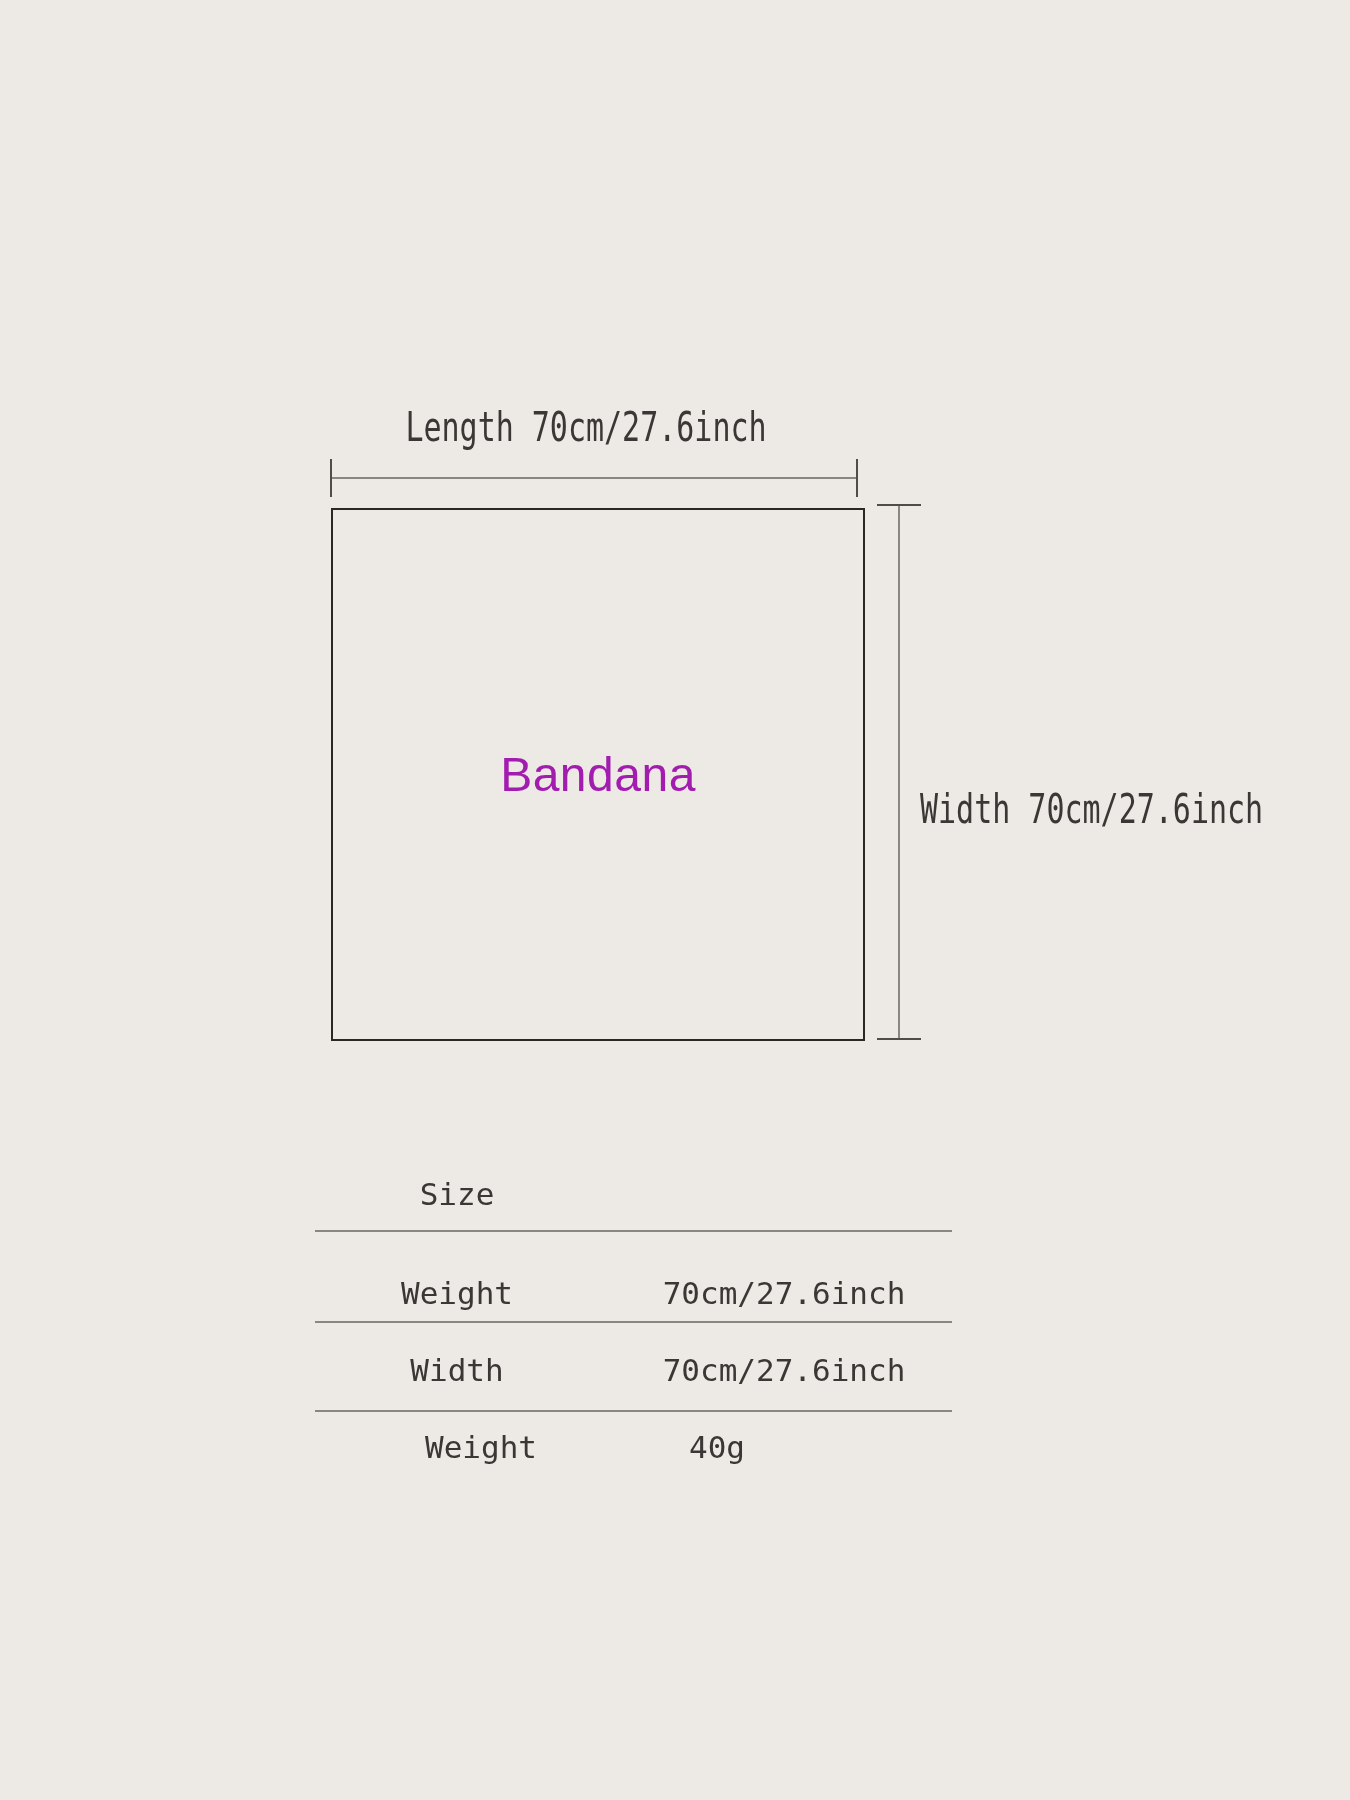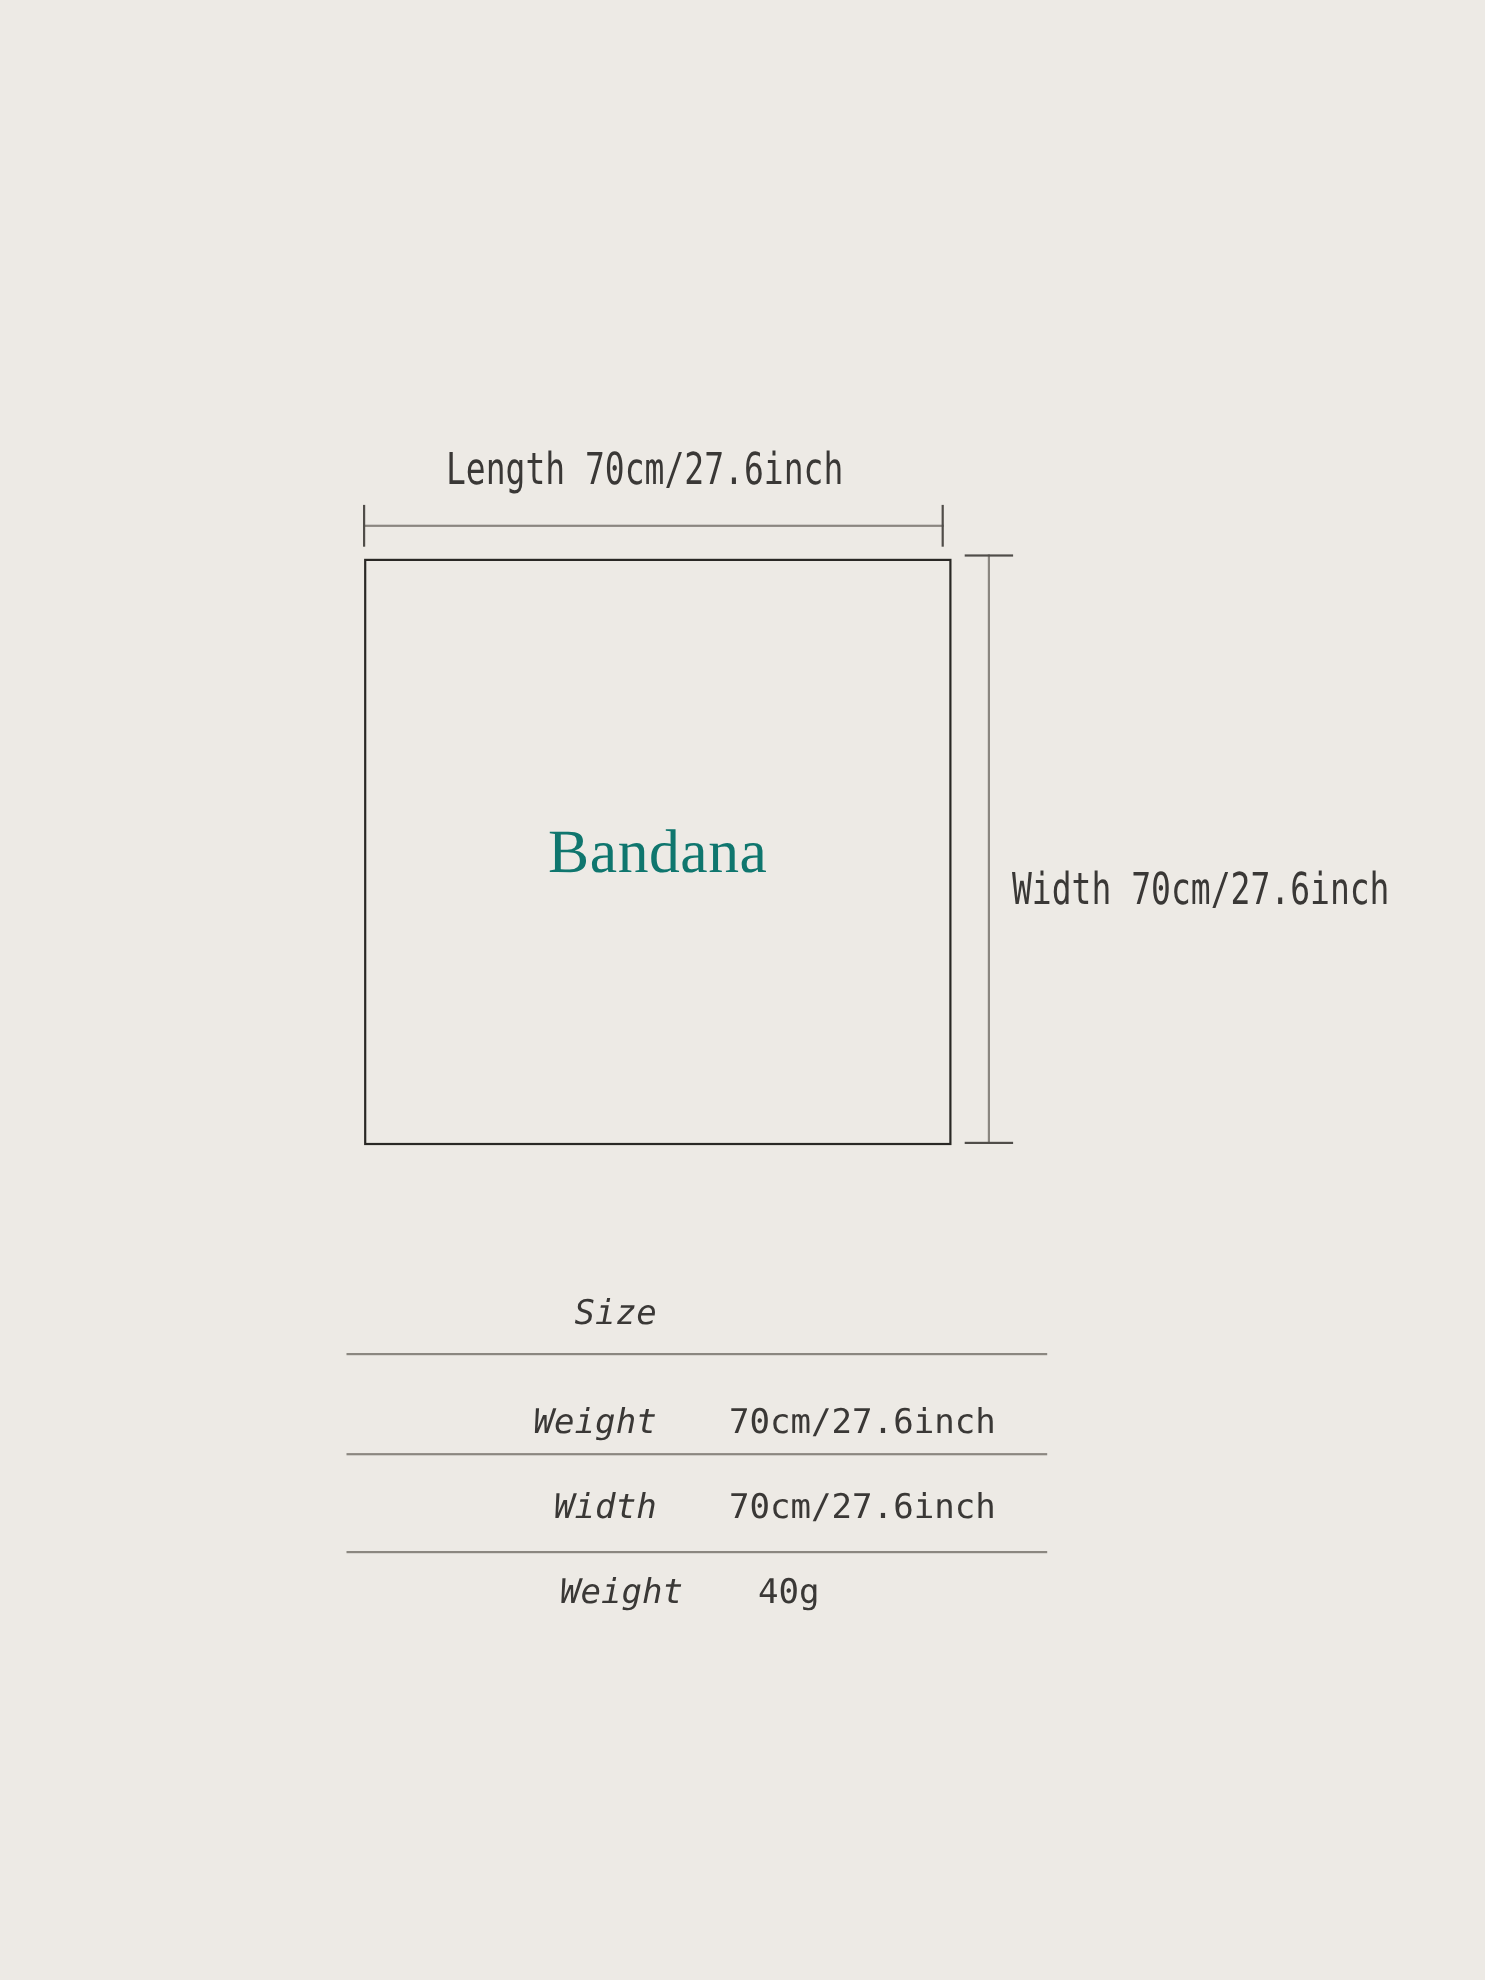--- a/index.html
+++ b/index.html
@@ -84,42 +84,41 @@
     top: 508px;
     width: 534px;
     height: 533px;
     box-sizing: border-box;
     border: 2px solid #2a2825;
     display: flex;
     align-items: center;
     justify-content: center;
   }
   .product-name {
-    font-family: Liberation Serif, serif;
-    font-size: 56px;
-    color: #0f766e;
+    font-family: Liberation Sans, sans-serif;
+    font-size: 48px;
+    color: #a21caf;
     letter-spacing: 0.5px;
   }
 
   
   .tbl-row {
     position: absolute;
     left: 0;
     width: 1350px;
     height: 40px;
     font-size: 31px;
     line-height: 40px;
   }
   .tbl-row .cell-label {
     position: absolute;
     left: 317px;
     width: 280px;
-    text-align: right;
+    text-align: center;
     display: block;
-    font-style: italic;
   }
   .tbl-row .cell-value {
     position: absolute;
     left: 614px;
     width: 340px;
     text-align: center;
     display: block;
   }
   .tbl-row .cell-value.align-left {
     text-align: left;

